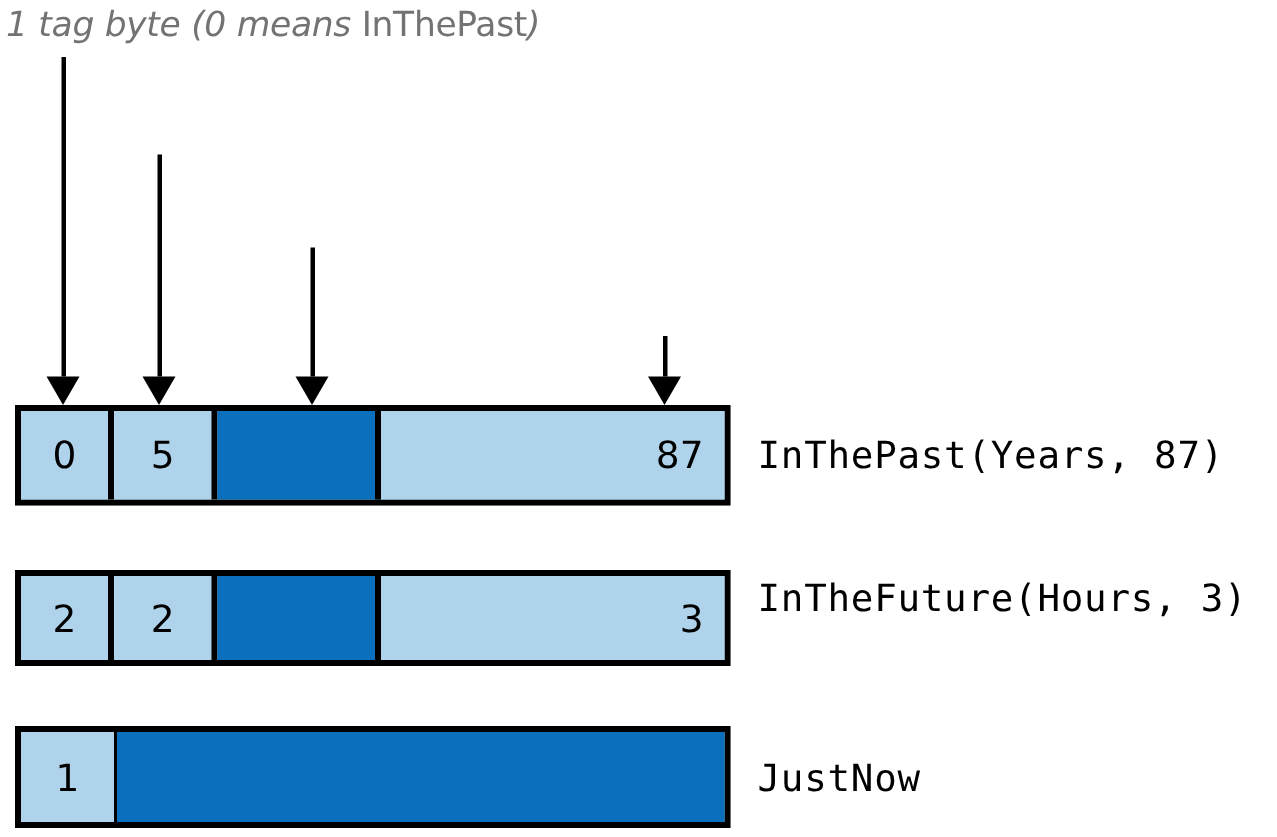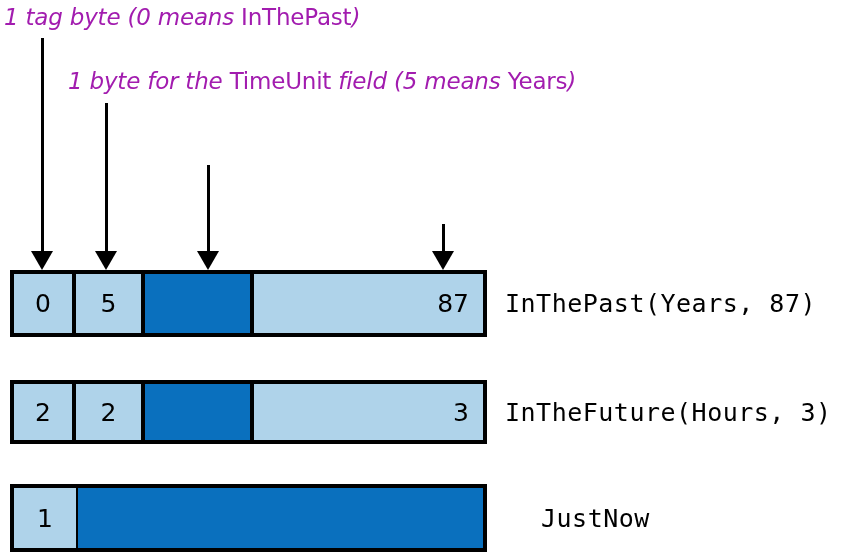--- a/index.html
+++ b/index.html
@@ -25,21 +25,21 @@
   }
 
   
   .callout {
     position: absolute;
     white-space: nowrap;
     font-family: "DejaVu Sans", sans-serif;
     font-style: italic;
     font-size: 23px;
     line-height: 26px;
-    color: #a21caf;
+    color: #737373;
     letter-spacing: -0.2px;
   }
   .callout .upright {
     font-style: normal;
   }
 
   #callout-tag    { left: 4px;   top: 4px;   }
   #callout-unit   { left: 68px;  top: 68px;  }
   #callout-pad    { left: 164px; top: 131px; }
   #callout-u32    { left: 311px; top: 191px; }
@@ -122,21 +122,20 @@
     color: #000000;
   }
 </style>
 </head>
 <body>
 
 <div id="stage">
 
   <div class="callout" id="callout-tag"><span>1 tag byte (0 means </span><span class="upright">InThePast</span><span>)</span></div>
 
-  <div class="callout" id="callout-unit"><span>1 byte for the </span><span class="upright">TimeUnit</span><span> field (5 means </span><span class="upright">Years</span><span>)</span></div>
 
 
 
   <div class="arrow" style="left:31px; top:38px; width:22px; height:232px;">
     <div class="shaft" style="height:213px;"></div>
     <div class="head"></div>
   </div>
 
   <div class="arrow" style="left:95px; top:103px; width:22px; height:167px;">
     <div class="shaft" style="height:148px;"></div>
@@ -179,28 +178,28 @@
       <div class="cell center" style="width:69px;">
         <span>2</span>
       </div>
       <div class="cell center padding" style="width:109px;">
         <span></span>
       </div>
       <div class="cell right" style="width:229px;">
         <span>3</span>
       </div>
     </div>
-    <div class="row-label" style="left:495px; top:18px;text-align:right;">InTheFuture(Hours, 3)</div>
+    <div class="row-label" style="left:495px; top:4px;text-align:right;">InTheFuture(Hours, 3)</div>
   </div>
 
   <div class="row" style="left:10px; top:484px;">
     <div class="bar" style="width:477px; height:68px;">
       <div class="cell center thinsep" style="width:64px;">
         <span>1</span>
       </div>
       <div class="cell filler" style="flex:1;">
         <span></span>
       </div>
     </div>
-    <div class="row-label" style="left:495px; top:20px;margin-left:36px;">JustNow</div>
+    <div class="row-label" style="left:495px; top:20px;">JustNow</div>
   </div>
 
 </div>
 
 </body></html>

